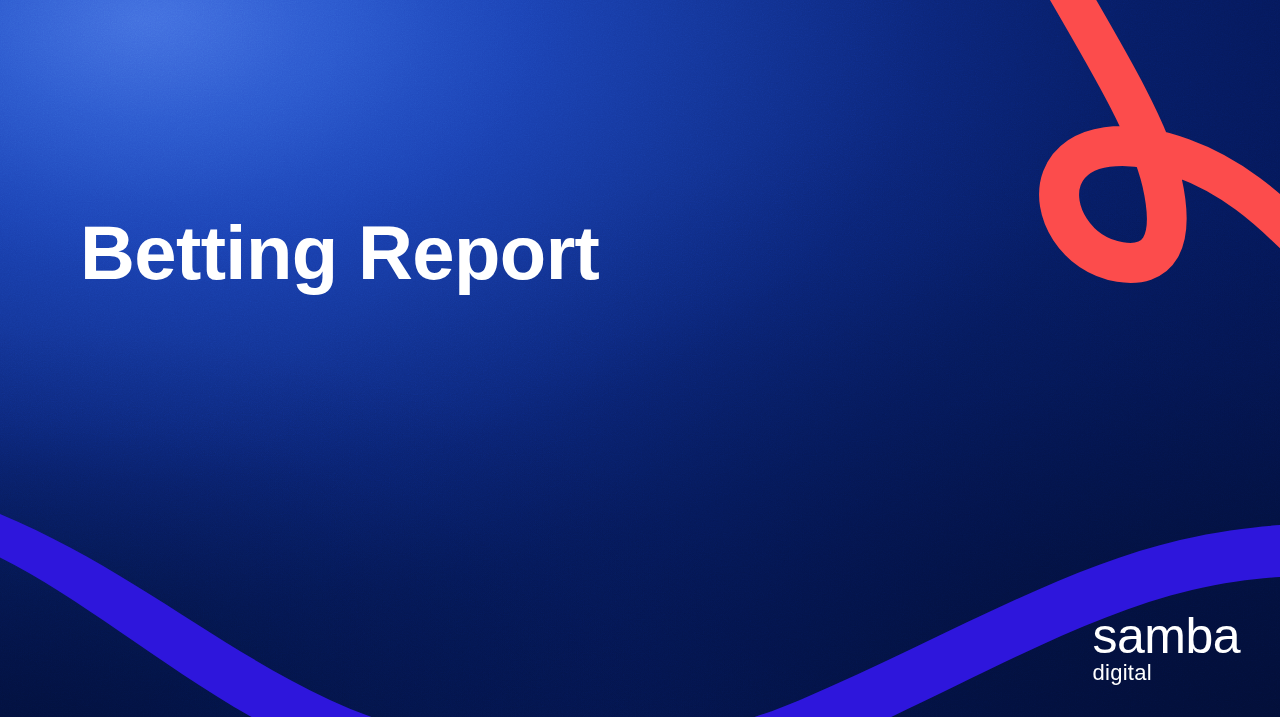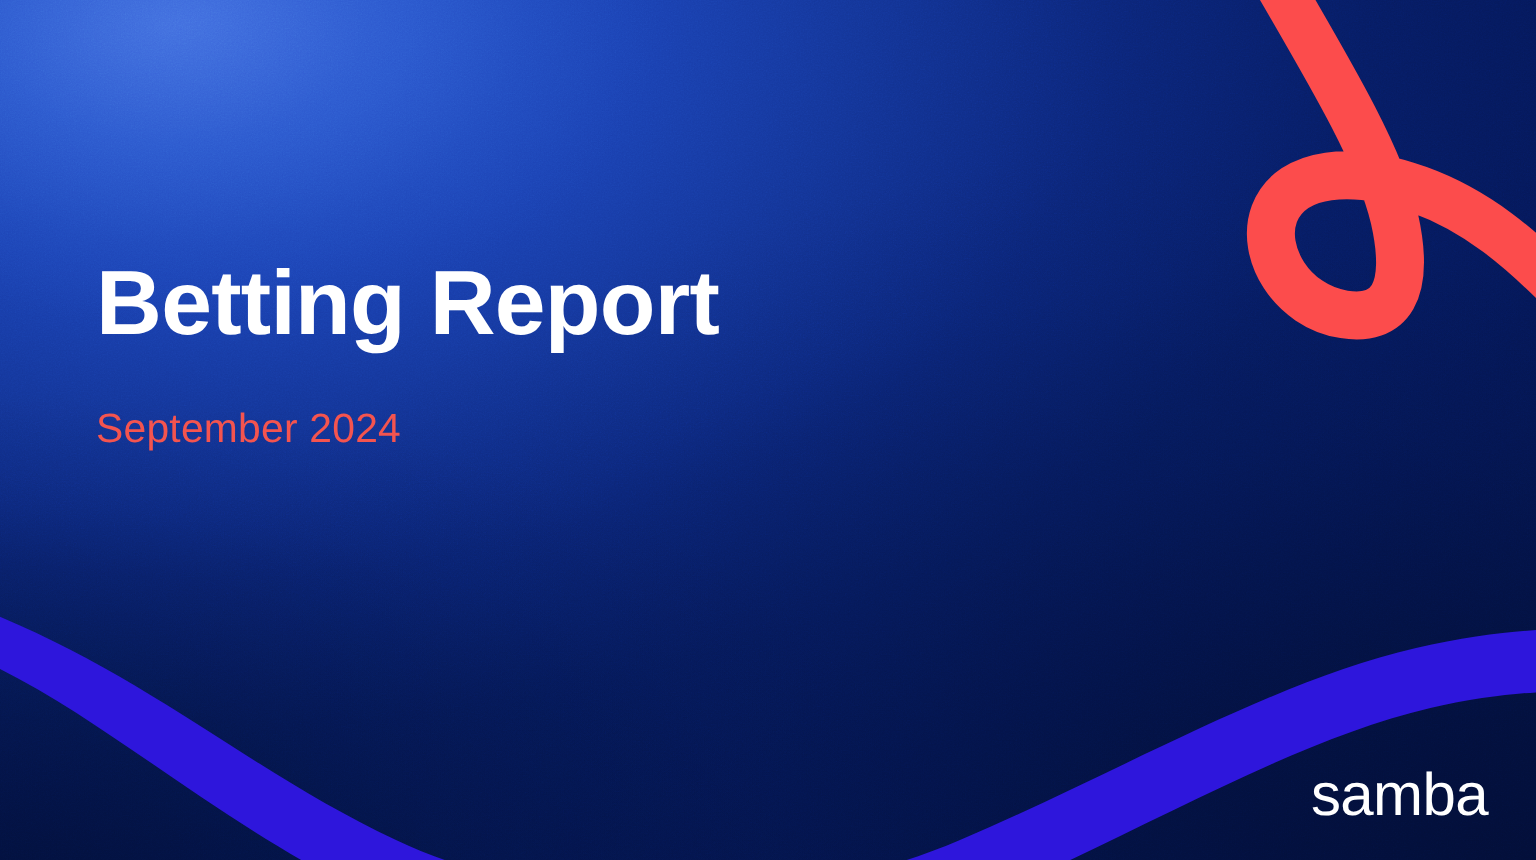--- a/index.html
+++ b/index.html
@@ -188,20 +188,20 @@
                  C 1076 255, 1050 210, 1062 178
                  C 1076 142, 1128 138, 1182 158
                  C 1232 176, 1268 208, 1300 240"></path>
       </g>
 
     </svg>
   </div>
 
   <div class="text-block">
     <h1 class="headline">Betting Report</h1>
-    <p class="subtitle">September 2024</p>
   </div>
 
   <div class="logo">
     <span class="logo-word">samba</span>
+    <span class="logo-sub">digital</span>
   </div>
 
 </div>
 
 </body></html>

